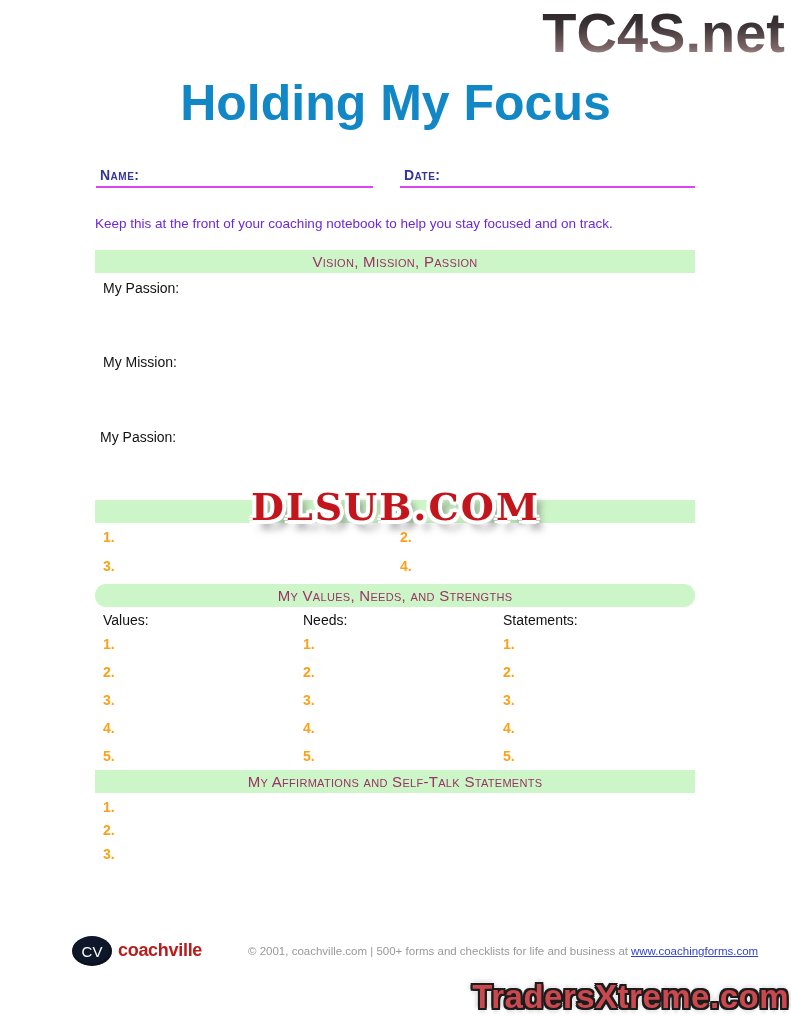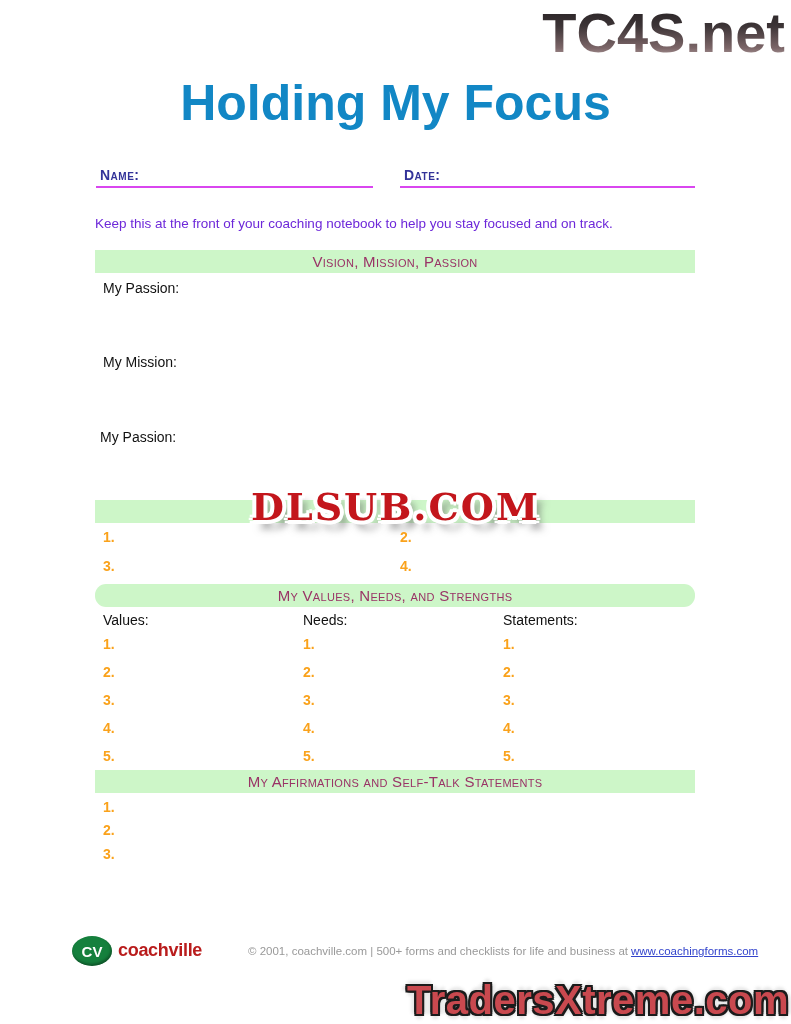--- a/index.html
+++ b/index.html
@@ -39,31 +39,31 @@
 
   
   .wm-dlsub{position:absolute;top:484px;left:50%;transform:translateX(-50%);
             font-family:"DejaVu Serif",serif;font-weight:bold;font-size:38px;letter-spacing:2px;
             color:#c3161c;white-space:nowrap;
             text-shadow:-4px 0 0 #fff,4px 0 0 #fff,0 -4px 0 #fff,0 4px 0 #fff,
                         -3px -3px 0 #fff,3px -3px 0 #fff,-3px 3px 0 #fff,3px 3px 0 #fff,
                         7px 9px 7px rgba(90,90,90,0.55);}
 
   
-  .logo-ellipse{position:absolute;left:72px;top:936px;width:40px;height:30px;background:#15803d;
+  .logo-ellipse{position:absolute;left:72px;top:936px;width:40px;height:30px;background:#0f172a;
                 border-radius:50%;display:flex;align-items:center;justify-content:center;
-                color:#fff;font-weight:bold;font-size:15px;
+                color:#fff;font-weight:normal;font-size:15px;
                 box-shadow:inset -1px -2px 3px rgba(0,0,0,0.35);}
   .logo-name{position:absolute;left:118px;top:940px;font-size:18px;font-weight:bold;
              color:#b91c1c;letter-spacing:-0.3px;}
   .copyright{position:absolute;left:248px;top:945px;font-size:11.5px;color:#999999;white-space:nowrap;text-align:right;}
   .copy-link{color:#3344cc;text-decoration:underline;cursor:pointer;margin-left:3px;}
 
   
-  .wm-traders{position:absolute;top:978px;right:2px;font-size:40px;font-weight:bold;
+  .wm-traders{position:absolute;top:978px;right:2px;font-size:33px;font-weight:bold;
               letter-spacing:0.5px;color:#c9494f;white-space:nowrap;
               text-shadow:-2px 0 0 #1c1c1c,2px 0 0 #1c1c1c,0 -2px 0 #1c1c1c,0 2px 0 #1c1c1c,
                           -2px -2px 0 #1c1c1c,2px -2px 0 #1c1c1c,-2px 2px 0 #1c1c1c,2px 2px 0 #1c1c1c,
                           -5px 0 3px rgba(230,230,230,0.95),5px 0 3px rgba(230,230,230,0.95),
                           0 -5px 3px rgba(230,230,230,0.95),0 5px 3px rgba(230,230,230,0.95);}
 </style>
 </head>
 <body>
 
 <div class="page">

